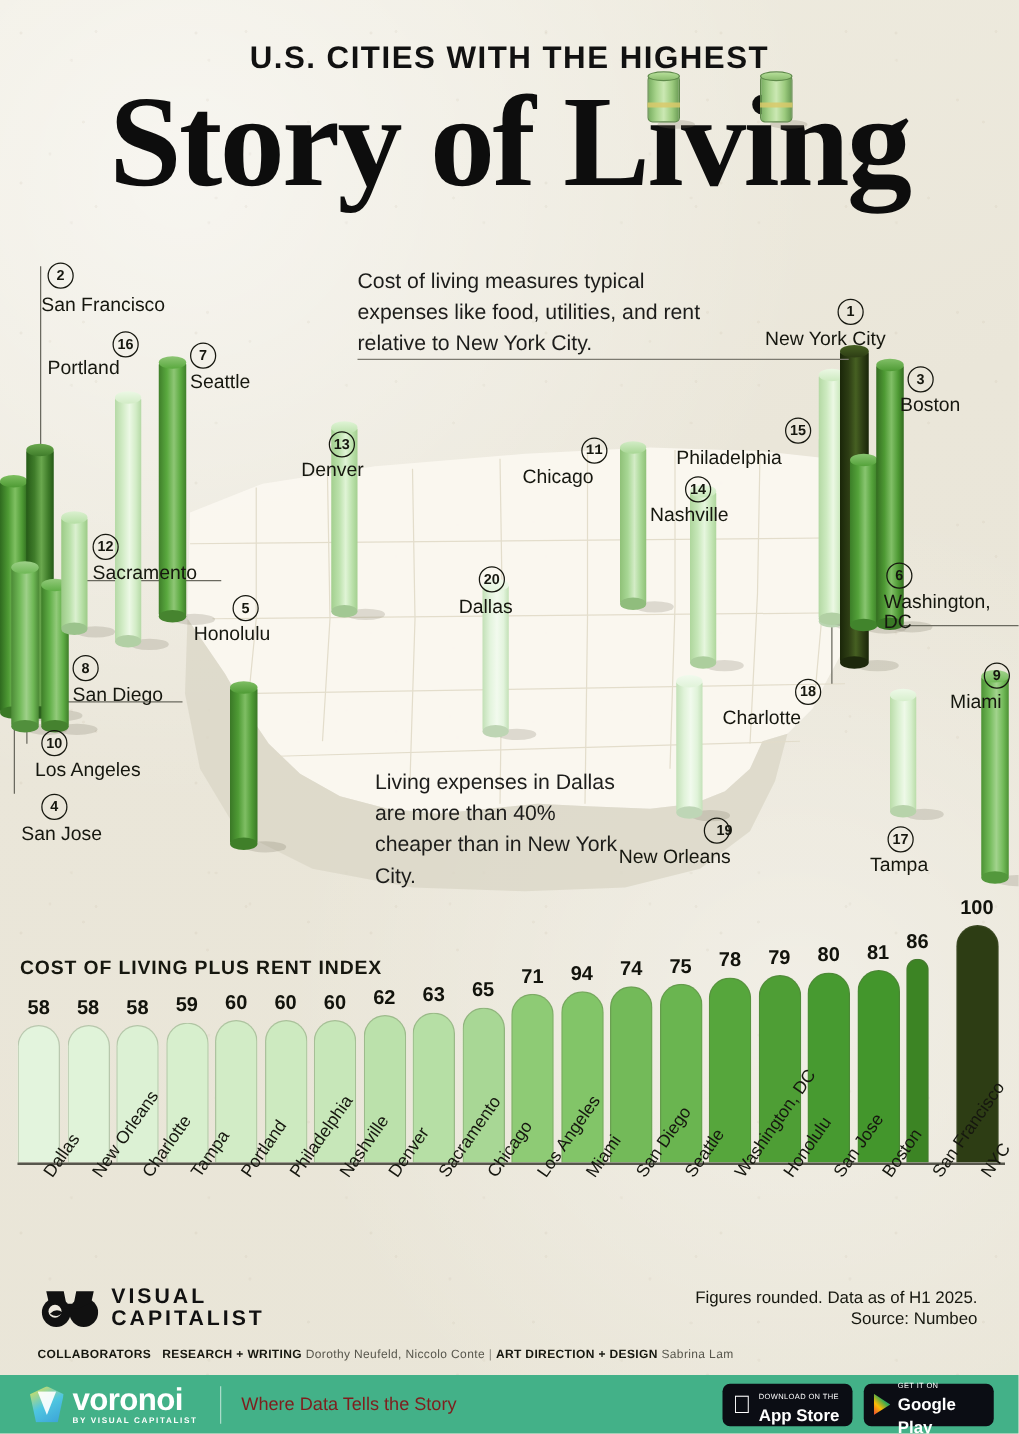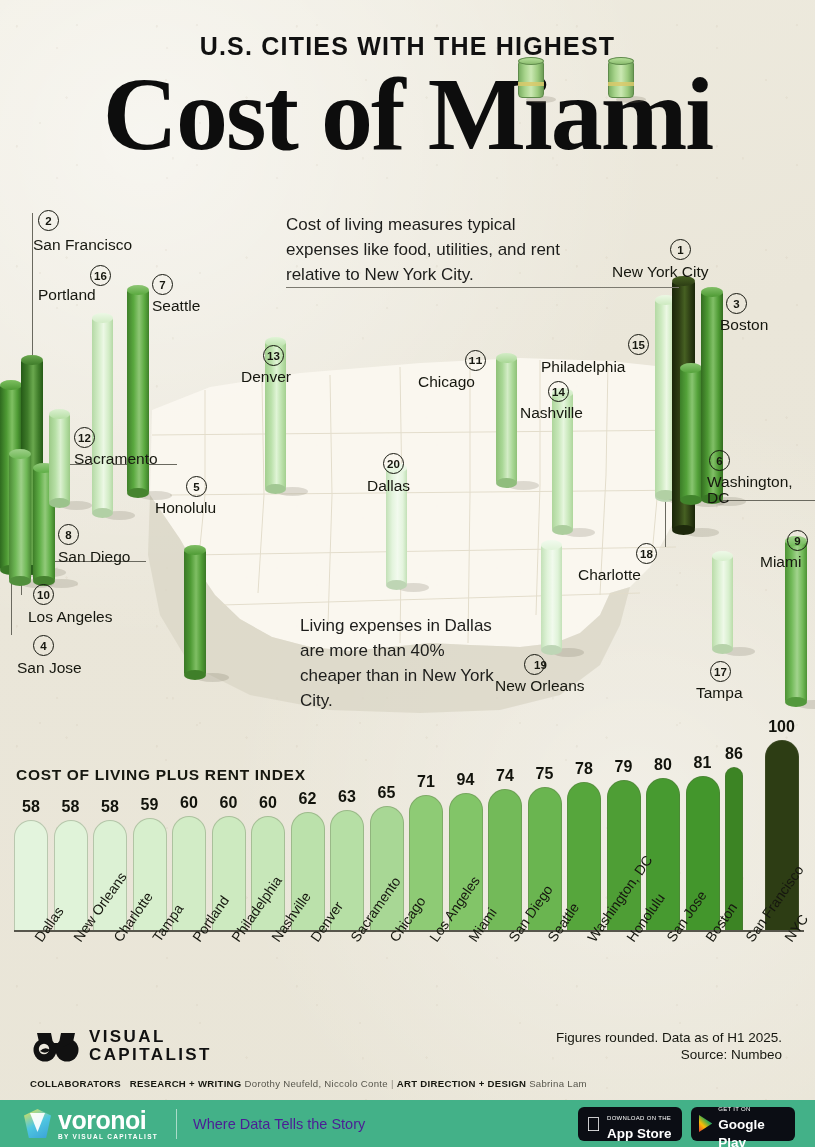--- a/index.html
+++ b/index.html
@@ -224,21 +224,21 @@
   }
   .voronoi-mark::after {
     content: ""; position: absolute; left: 6px; top: 4px;
     width: 15px; height: 19px; background: #ffffff;
     clip-path: polygon(0% 0%, 100% 0%, 50% 100%);
     opacity: .92;
   }
   .voronoi-text { color: #fff; font-weight: 700; font-size: 25px; letter-spacing: -.5px; line-height: 24px; }
   .voronoi-sub { color: #fff; font-size: 6.5px; letter-spacing: 1.3px; font-weight: 700; margin-top: 1px; }
   .vdiv { width: 1px; height: 30px; background: rgba(255,255,255,.55); margin: 0 16px 0 18px; }
-  .vtag { color: #4c1d95; font-size: 14.5px; }
+  .vtag { color: #7f1d1d; font-size: 14.5px; }
   .stores { position: absolute; right: 20px; display: flex; gap: 9px; }
   .store {
     background: #0b0d14; border-radius: 6px;
     height: 34px; width: 104px;
     display: flex; align-items: center; gap: 6px;
     padding: 0 8px;
     color: #fff;
   }
   .store .tiny { font-size: 6px; letter-spacing: .3px; line-height: 7px; text-transform: uppercase; }
   .store .big { font-size: 13.5px; font-weight: 700; line-height: 14px; }
@@ -248,21 +248,21 @@
     background: linear-gradient(45deg,#ea4335 0%, #fbbc04 35%, #34a853 65%, #4285f4 100%);
     clip-path: polygon(0% 0%, 100% 50%, 0% 100%);
   }
 </style>
 </head>
 <body>
 
 <div id="poster">
 
   <div class="kicker">U.S. CITIES WITH THE HIGHEST</div>
-  <div class="headline">Cost of Miami</div>
+  <div class="headline">Story of Living</div>
 
   <div class="money-roll" style="left:518px; top:60px;">
     <div class="shadow"></div>
       <div class="cyl"></div>
       <div class="band"></div>
       <div class="cap"></div>
   </div>
   <div class="money-roll" style="left:608px; top:60px;">
     <div class="shadow"></div>
       <div class="cyl"></div>
@@ -499,21 +499,21 @@
     <div class="rank" style="left:709px; top:255px;">6</div>
     <div class="map-label" style="left:707px; top:279px; line-height:16px;">Washington,
 DC</div>
 
     <div class="rank" style="left:636px; top:348px;">18</div>
     <div class="map-label" style="left:578px; top:371px;">Charlotte</div>
 
     <div class="rank" style="left:787px; top:335px;">9</div>
     <div class="map-label" style="left:760px; top:358px;">Miami</div>
 
-    <div class="rank" style="left:524px; top:459px;padding-left:12px;">19</div>
+    <div class="rank" style="left:563px; top:459px;padding-left:12px;">19</div>
     <div class="map-label" style="left:495px; top:482px;">New Orleans</div>
 
     <div class="rank" style="left:710px; top:466px;">17</div>
     <div class="map-label" style="left:696px; top:489px;">Tampa</div>
 
   </div>
 
   <div id="chart">
     <div class="chart-title">COST OF LIVING PLUS RENT INDEX</div>
     <div class="bars" id="bars-container">

